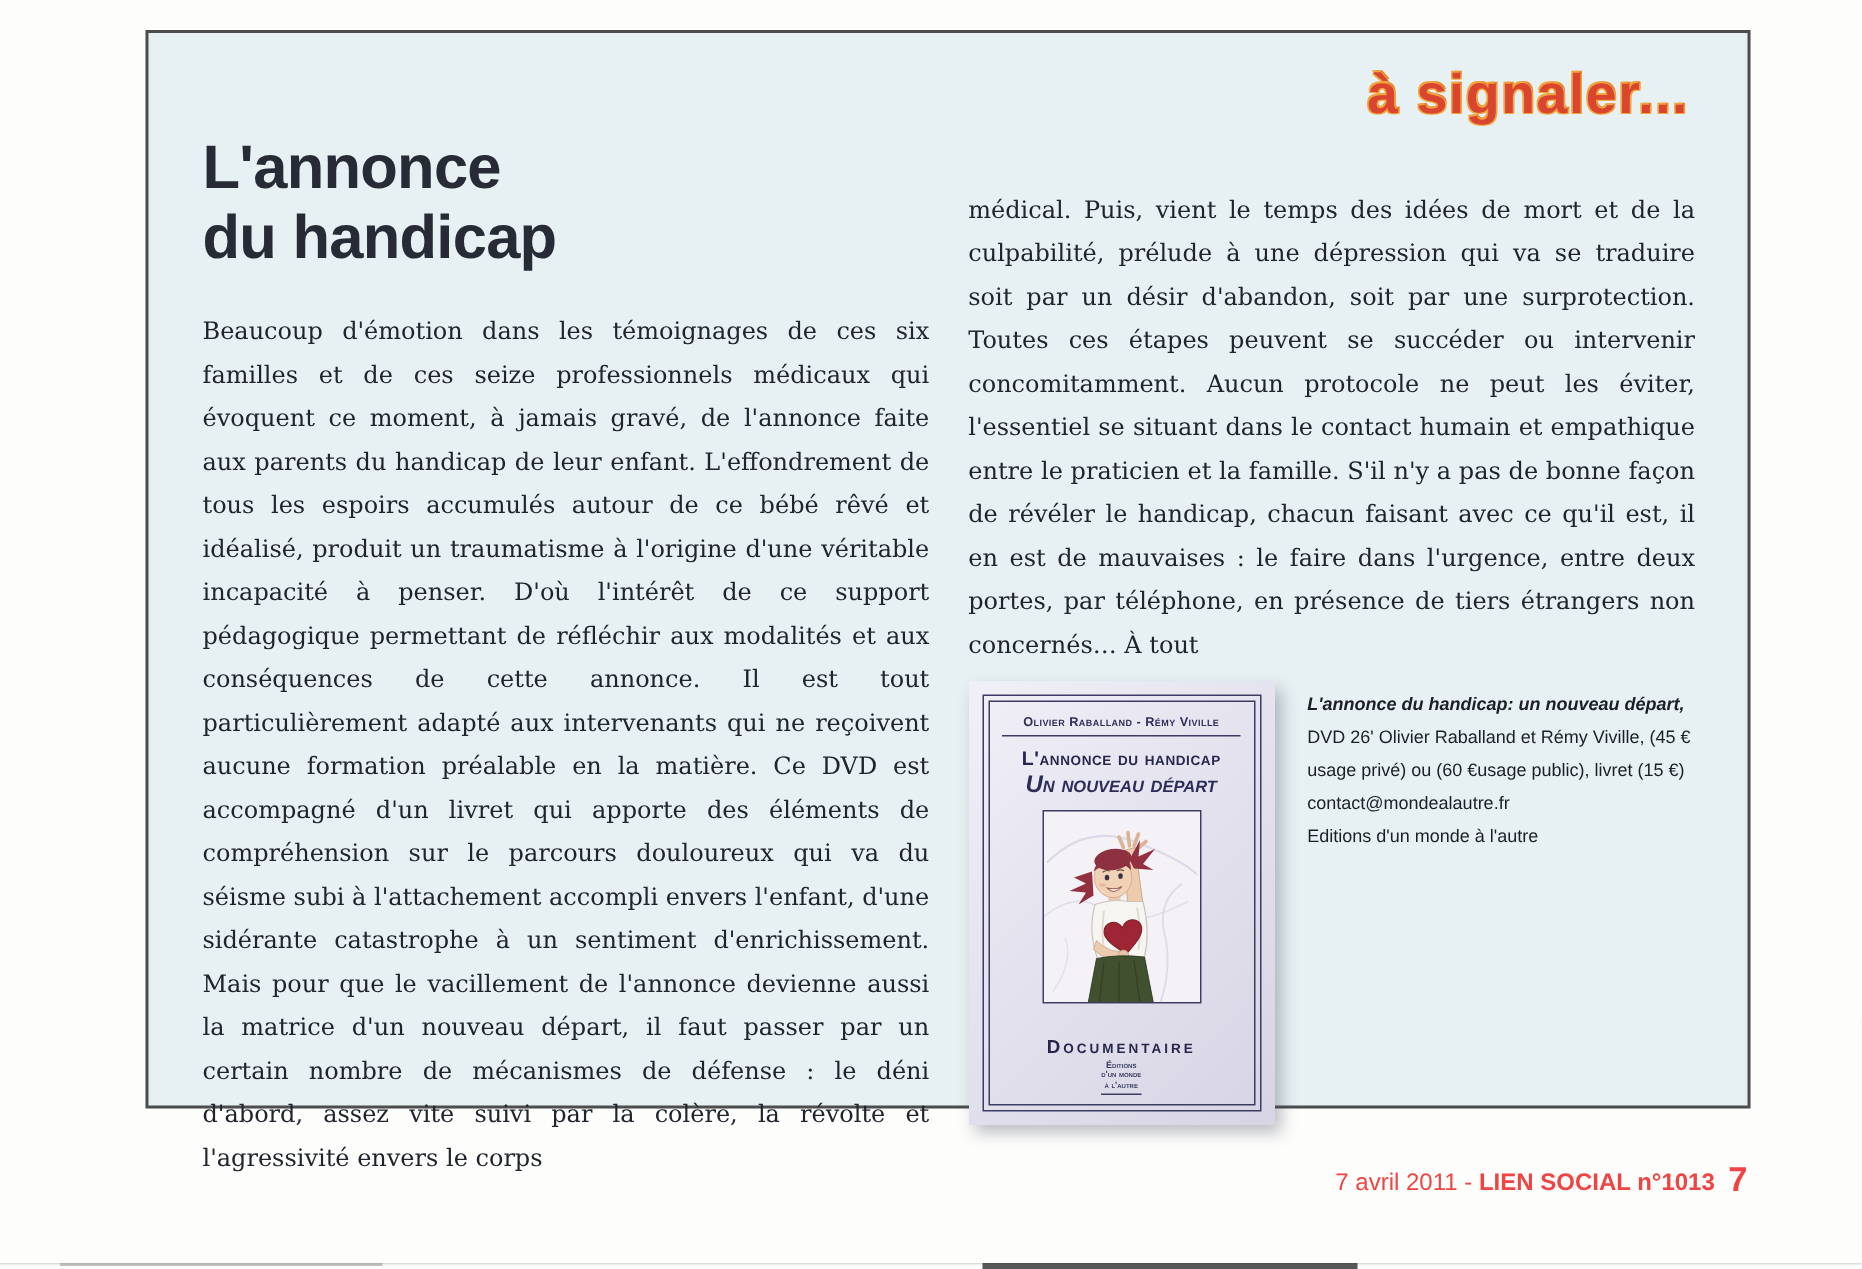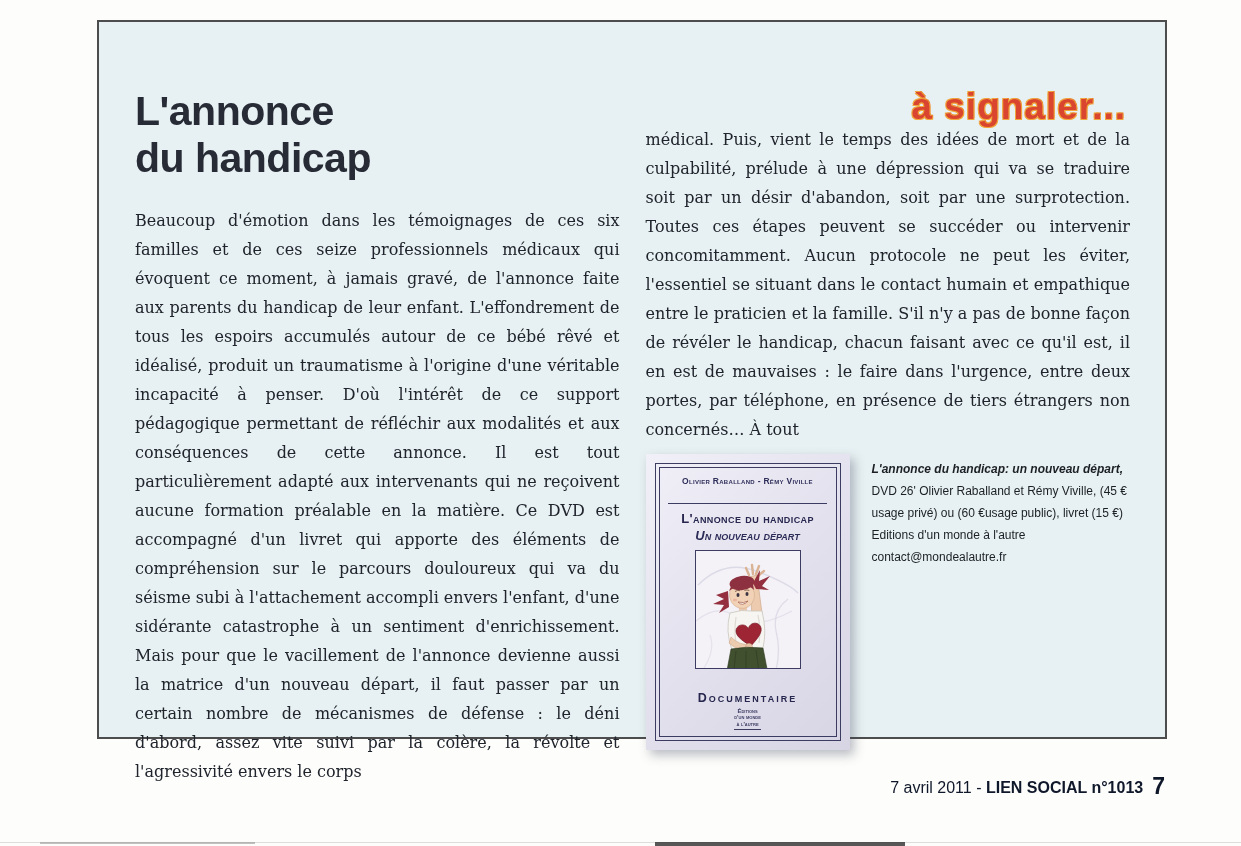--- a/index.html
+++ b/index.html
@@ -9,21 +9,20 @@
   }
   .panel{
     position:absolute;left:97px;top:20px;width:1070px;height:719px;
     background:#e7f0f2;border:2px solid #4d4d4d;box-sizing:border-box;
   }
   .signaler{
     position:absolute;top:20px;right:39px;
     font-size:37px;font-weight:600;letter-spacing:1px;
     color:#d9452f;
     text-shadow:1px 1px 0 #f2a73b,-1px -1px 0 #f0a63c,1px -1px 0 #e9872f,-1px 1px 0 #f2a73b;
-    margin-top:44px;
   }
   .content{
     position:absolute;left:36px;top:66px;right:35px;
     display:flex;gap:26px;
   }
   .col{width:487px;box-sizing:border-box;}
   .article-title{
     font-family:"Liberation Sans",sans-serif;
     font-size:41px;line-height:47px;font-weight:600;color:#272b35;
     letter-spacing:-0.5px;margin:0 0 24px 0;width:250px;
@@ -45,29 +44,29 @@
     position:absolute;inset:9px;border:1px solid #3c3c63;
   }
   .cover-frame-inner{
     position:absolute;inset:3px;border:1px solid #3c3c63;
     display:flex;flex-direction:column;align-items:center;
     padding:8px 5px 6px 5px;box-sizing:border-box;
     color:#2c2c58;
   }
   .cover-authors{
     font-variant:small-caps;font-weight:bold;font-size:8.5px;letter-spacing:.3px;
-    text-align:center;width:96%;padding-bottom:17px;border-bottom:1px solid #3c3c63;
+    text-align:center;width:96%;padding-bottom:4px;border-bottom:1px solid #3c3c63;
     color:#2e2e5a;white-space:nowrap;
   }
   .cover-title{
     font-variant:small-caps;font-weight:bold;font-size:13px;letter-spacing:.4px;
     margin-top:7px;color:#26264e;white-space:nowrap;
   }
   .cover-subtitle{
-    font-variant:small-caps;font-style:italic;font-weight:bold;font-size:13px;
+    font-variant:small-caps;font-style:italic;font-weight:bold;font-size:16px;
     margin-top:2px;color:#2c2c58;
   }
   .cover-art{
     width:104px;height:148px;border:1px solid #3c3c63;margin-top:7px;
     background:#f4f2f6;overflow:hidden;
   }
   .cover-genre{
     font-variant:small-caps;font-weight:bold;font-size:12.5px;letter-spacing:2px;
     margin-top:22px;color:#26264e;
   }
@@ -78,21 +77,21 @@
   }
   
   .caption{
     margin-top:14px;font-size:12px;line-height:22px;color:#1c2026;
     font-family:"Liberation Sans",sans-serif;
   }
   .caption-title{font-weight:bold;font-style:italic;}
   .caption-line{margin:0;}
   
   .footer{
-    position:absolute;top:772px;right:76px;color:#0f172a;font-size:16px;
+    position:absolute;top:772px;right:76px;color:#ef4444;font-size:16px;
     white-space:nowrap;
   }
   .footer .mag{font-weight:bold;}
   .footer .pagenum{font-weight:bold;font-size:23px;margin-left:9px;position:relative;top:1px;}
   
   .scan-edge-light{position:absolute;left:0;bottom:3px;width:100%;height:1px;background:#ddd;}
   .scan-bar-left{position:absolute;left:40px;bottom:2px;width:215px;height:2px;background:#9a9a9a;opacity:.6;}
   .scan-bar-center{position:absolute;left:655px;bottom:0;width:250px;height:4px;background:#3a3a3a;opacity:.85;}
   .clearfix::after{content:"";display:block;clear:both;}
 </style>
@@ -168,22 +167,22 @@
               <div>d'un monde</div>
               <div>à l'autre</div>
             </div>
           </div>
         </div>
       </div>
 
 
       <div class="caption">
         <p class="caption-line"><span class="caption-title">L'annonce du handicap: un nouveau départ,</span><span> DVD 26' Olivier Raballand et Rémy Viville, (45 € usage privé) ou (60 €usage public), livret (15 €)</span></p>
+        <p class="caption-line">contact@mondealautre.fr</p>
         <p class="caption-line">Editions d'un monde à l'autre</p>
-        <p class="caption-line">contact@mondealautre.fr</p>
       </div>
     </div>
 
   </div>
 </div>
 
 <div class="footer">
   <span>7 avril 2011 - </span><span class="mag">LIEN SOCIAL n°1013</span><span class="pagenum">7</span>
 </div>
 

